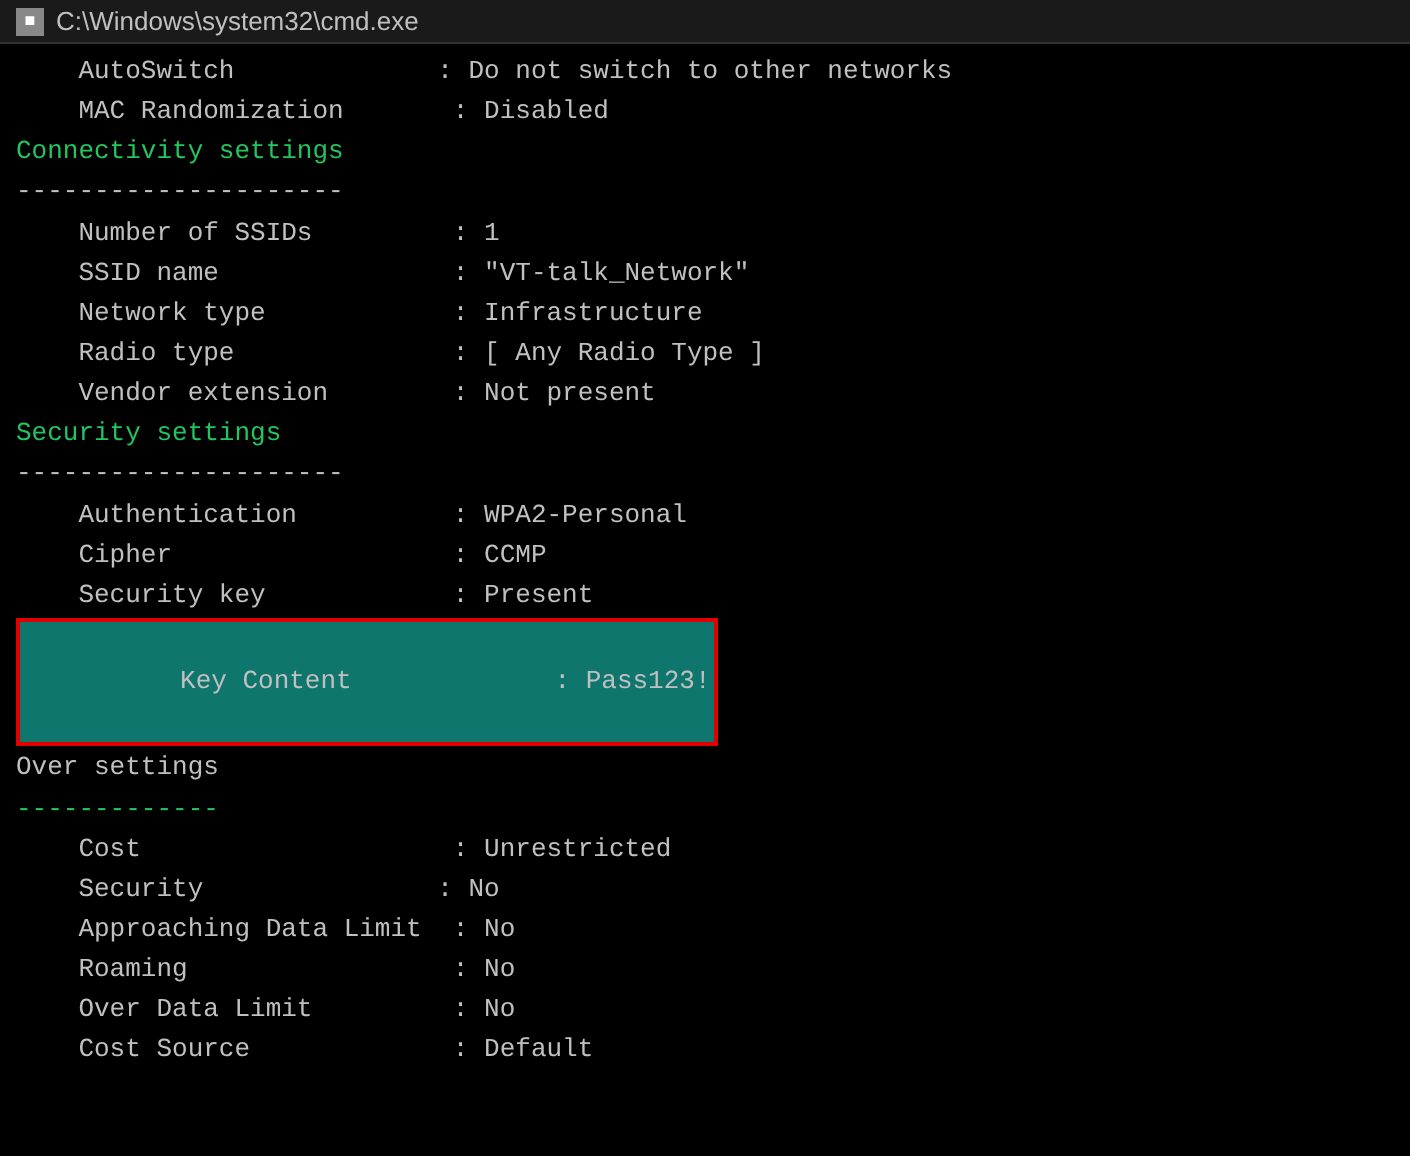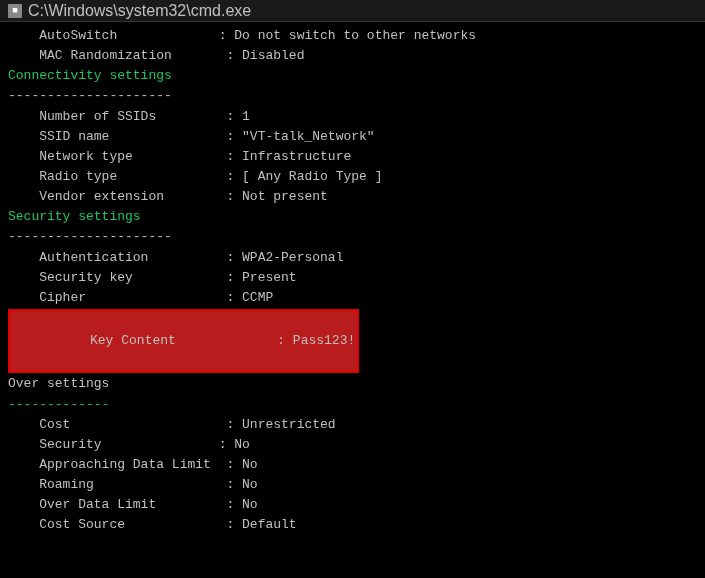--- a/index.html
+++ b/index.html
@@ -34,21 +34,21 @@
       background: #888;
       display: flex;
       align-items: center;
       justify-content: center;
       font-size: 9px;
       color: #fff;
     }
 
     .title-bar-text {
       color: #c0c0c0;
-      font-size: 16px;
+      font-size: 13px;
       font-family: 'Segoe UI', sans-serif;
     }
 
     .terminal-body {
       padding: 4px 8px;
       line-height: 1.55;
       overflow: hidden;
     }
 
     .line {
@@ -61,21 +61,21 @@
     }
 
     .divider {
       color: #c0c0c0;
     }
 
     .key-content-row {
       display: inline-block;
       border: 2px solid #e00000;
       padding: 0 2px;
-      background: #b91c1c;
+      background: #0f766e;
       color: #c0c0c0;
       white-space: pre;
     }
   </style>
 </head>
 <body>
 
 <div class="title-bar">
   <div class="title-bar-icon">■</div>
   <span class="title-bar-text">C:\Windows\system32\cmd.exe</span>
@@ -89,22 +89,22 @@
   <span class="line divider">---------------------</span>
   <span class="line">    Number of SSIDs         : 1</span>
   <span class="line">    SSID name               : "VT-talk_Network"</span>
   <span class="line">    Network type            : Infrastructure</span>
   <span class="line">    Radio type              : [ Any Radio Type ]</span>
   <span class="line">    Vendor extension        : Not present</span>
   <span class="line"></span>
   <span class="line section-header">Security settings</span>
   <span class="line divider">---------------------</span>
   <span class="line">    Authentication          : WPA2-Personal</span>
+  <span class="line">    Cipher                  : CCMP</span>
   <span class="line">    Security key            : Present</span>
-  <span class="line">    Cipher                  : CCMP</span>
   <div style="display:block; margin: 1px 0;">
     <span class="key-content-row">
       <span>    Key Content             </span><span>: Pass123!</span>
     </span>
   </div>
   <span class="line">Over settings</span>
   <span class="line section-header">-------------</span>
   <span class="line divider">    Cost                    : Unrestricted</span>
   <span class="line">    Security               : No</span>
   <span class="line">    Approaching Data Limit  : No</span>

